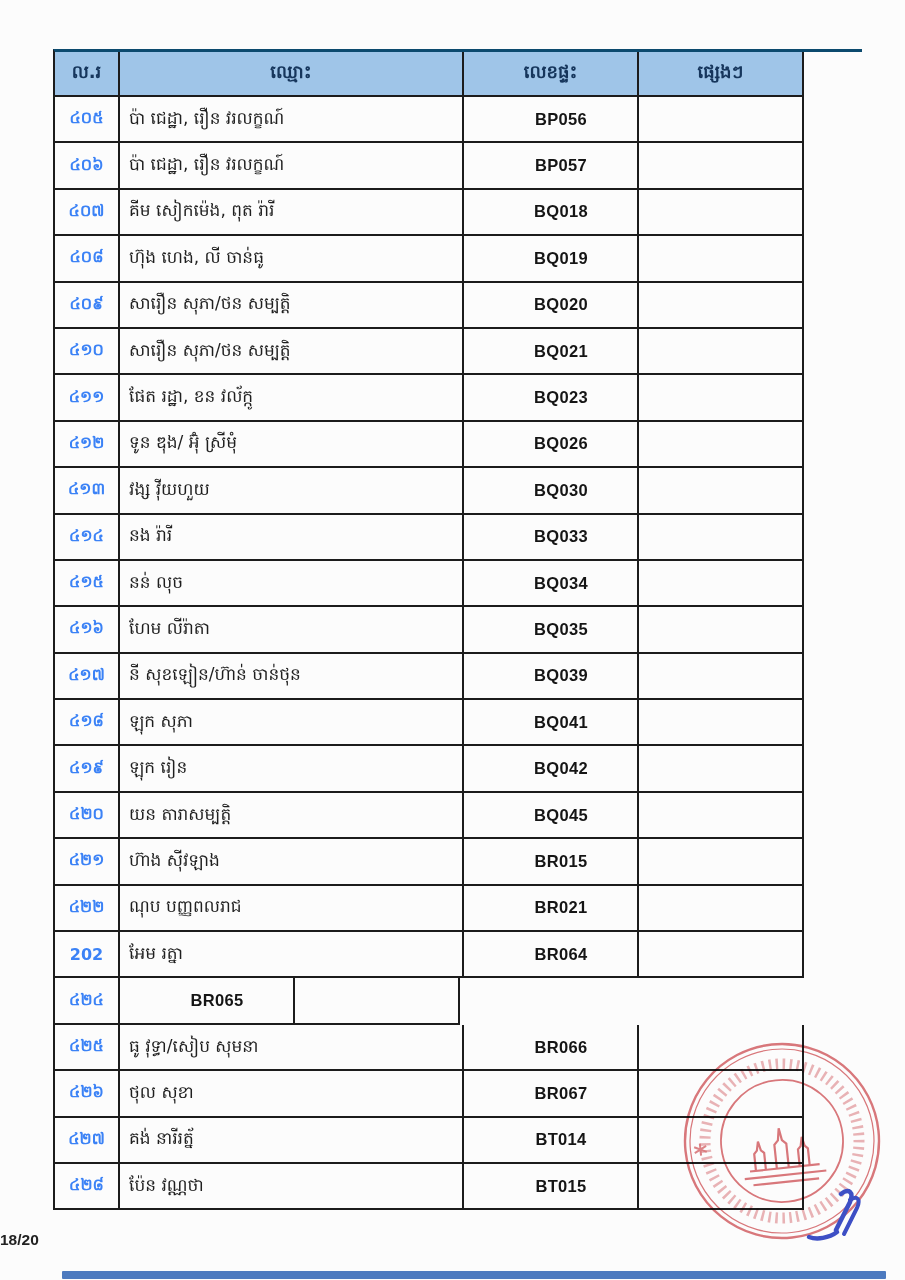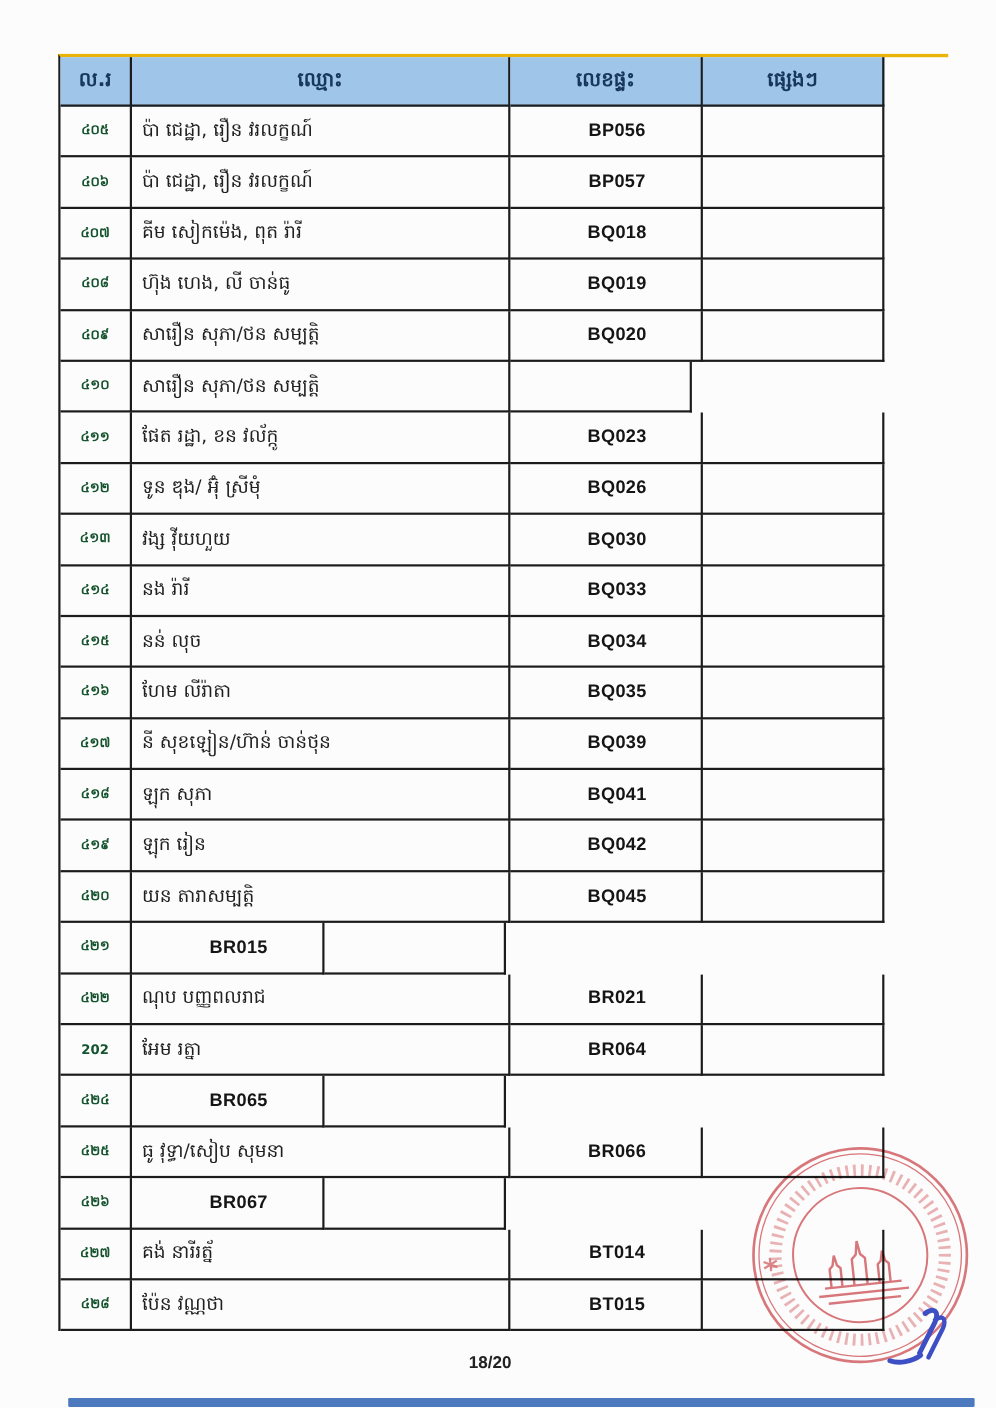--- a/index.html
+++ b/index.html
@@ -5,50 +5,50 @@
   html,body{margin:0;padding:0;}
   body{
     width:905px;height:1280px;position:relative;
     background:#fcfcfc;
     font-family:"DejaVu Sans","Liberation Sans",sans-serif;
     overflow:hidden;
   }
   
   .tbl{
     position:absolute;left:53px;top:49px;width:807px;
-    border-left:2px solid #1c1c1c;border-top:3px solid #eab308;
+    border-left:2px solid #1c1c1c;border-top:3px solid #0c4a6e;
     background:transparent;
     text-align:center;
   }
   .tr{display:flex;width:100%;}
   .td{
     border-right:2px solid #1c1c1c;border-bottom:2px solid #1c1c1c;
     display:flex;align-items:center;box-sizing:border-box;
     overflow:hidden;white-space:nowrap;
   }
   .c-no   {width:65px;justify-content:center;}
   .c-name {width:344px;justify-content:flex-start;padding-left:9px;}
   .c-code {width:175px;justify-content:center;padding-left:21px;}
   .c-other{width:165px;justify-content:center;}
   .th-row .td{
     background:#9fc5e8;height:45px;
     justify-content:center;padding-left:0;
     color:#16365c;font-weight:bold;font-size:18px;
   }
   .body-row{height:46.4px;}
-  .body-row .c-no{font-size:12px;color:#14532d;font-weight:600;}
+  .body-row .c-no{font-size:16px;color:#3b82f6;font-weight:600;}
   .body-row .c-name{font-size:17px;color:#1f1f1f;font-weight:400;}
   .body-row .c-code{
     font-family:"Liberation Sans",sans-serif;
     font-size:16.5px;color:#151515;font-weight:600;letter-spacing:.3px;
   }
   
   .page-number{
     position:absolute;left:0;right:14px;top:1231px;
-    text-align:center;font-family:"Liberation Sans",sans-serif;
+    text-align:left;font-family:"Liberation Sans",sans-serif;
     font-size:15.5px;color:#222;font-weight:600;
   }
   .footer-bar{
     position:absolute;left:62px;top:1271px;width:824px;height:8px;
     background:#4d7abf;border-radius:1px;
   }
   
   .stamp{position:absolute;left:681px;top:1038px;width:202px;height:206px;
          mix-blend-mode:multiply;pointer-events:none;}
   .signature{position:absolute;left:803px;top:1188px;width:72px;height:54px;
@@ -96,20 +96,21 @@
   <div class="tr body-row">
     <div class="td c-no">៤០៩</div>
     <div class="td c-name">សារឿន សុភា/ថន សម្បត្តិ</div>
     <div class="td c-code">BQ020</div>
     <div class="td c-other"></div>
   </div>
 
   <div class="tr body-row">
     <div class="td c-no">៤១០</div>
     <div class="td c-name">សារឿន សុភា/ថន សម្បត្តិ</div>
+    <div class="td c-code">BQ021</div>
     <div class="td c-other"></div>
   </div>
 
   <div class="tr body-row">
     <div class="td c-no">៤១១</div>
     <div class="td c-name">ផែត រដ្ឋា, ខន វល័ក្កូ</div>
     <div class="td c-code">BQ023</div>
     <div class="td c-other"></div>
   </div>
 
@@ -171,20 +172,21 @@
 
   <div class="tr body-row">
     <div class="td c-no">៤២០</div>
     <div class="td c-name">យន តារាសម្បត្តិ</div>
     <div class="td c-code">BQ045</div>
     <div class="td c-other"></div>
   </div>
 
   <div class="tr body-row">
     <div class="td c-no">៤២១</div>
+    <div class="td c-name">ហ៊ាង ស៊ីវឡាង</div>
     <div class="td c-code">BR015</div>
     <div class="td c-other"></div>
   </div>
 
   <div class="tr body-row">
     <div class="td c-no">៤២២</div>
     <div class="td c-name">ណុប បញ្ញពលរាជ</div>
     <div class="td c-code">BR021</div>
     <div class="td c-other"></div>
   </div>
@@ -204,20 +206,21 @@
 
   <div class="tr body-row">
     <div class="td c-no">៤២៥</div>
     <div class="td c-name">ធូ វុទ្ធា/សៀប សុមនា</div>
     <div class="td c-code">BR066</div>
     <div class="td c-other"></div>
   </div>
 
   <div class="tr body-row">
     <div class="td c-no">៤២៦</div>
+    <div class="td c-name">ថុល សុខា</div>
     <div class="td c-code">BR067</div>
     <div class="td c-other"></div>
   </div>
 
   <div class="tr body-row">
     <div class="td c-no">៤២៧</div>
     <div class="td c-name">គង់ នារីរត្ន័</div>
     <div class="td c-code">BT014</div>
     <div class="td c-other"></div>
   </div>

